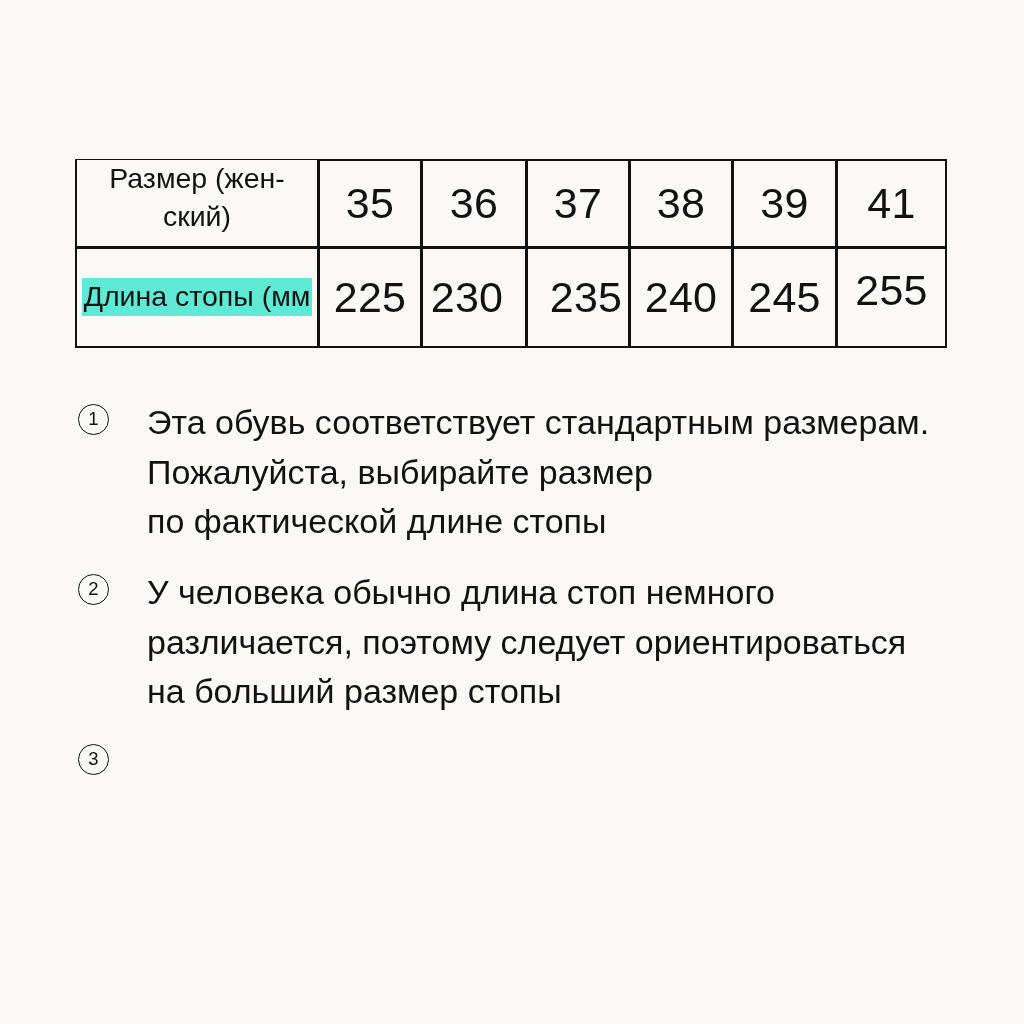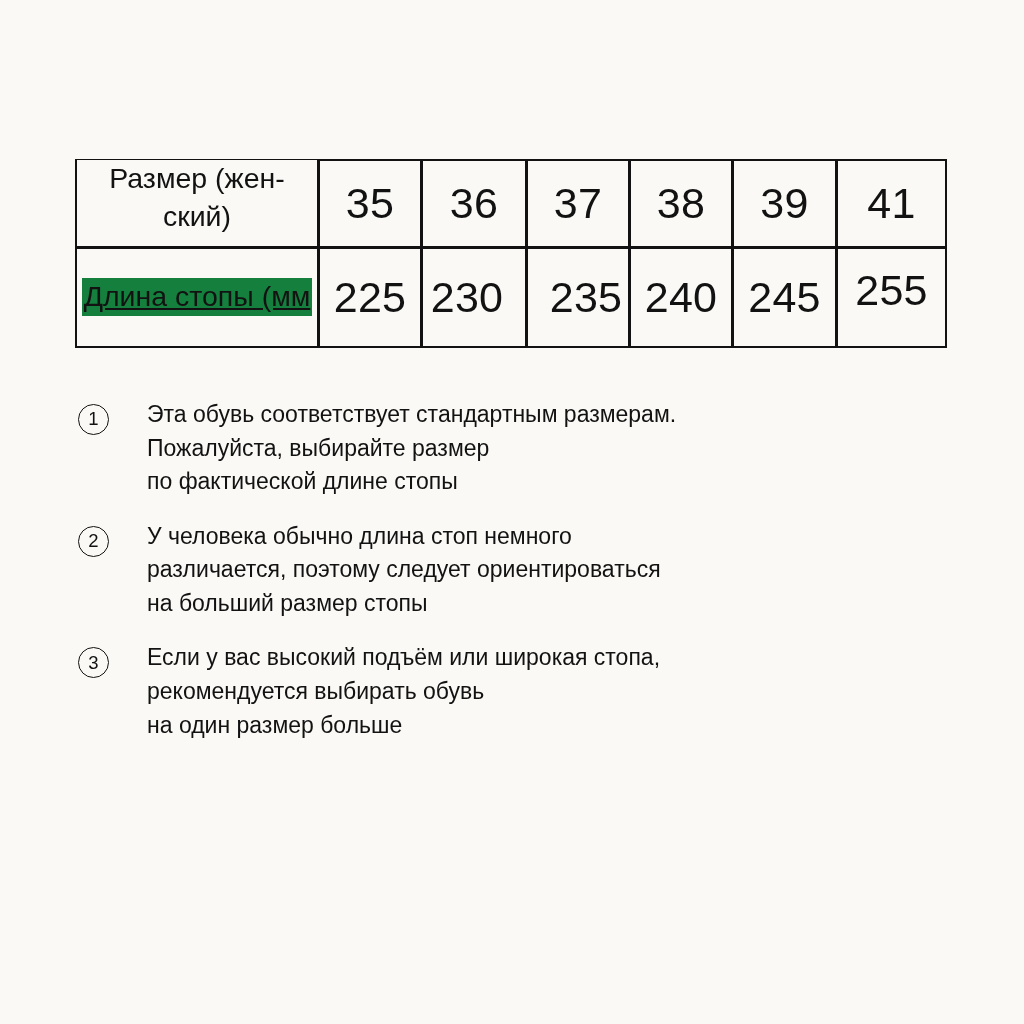--- a/index.html
+++ b/index.html
@@ -112,21 +112,21 @@
     display: flex;
     align-items: center;
     justify-content: center;
     font-size: 18.5px;
     line-height: 1;
     box-sizing: border-box;
     margin-top: 6px;
   }
   .note-body {
     margin-left: 38px;
-    font-size: 23px;
+    font-size: 34px;
     line-height: 1.46;
     white-space: pre-line;
   }
 </style>
 </head>
 <body style="background: rgb(250, 249, 245); color: rgb(18, 18, 18);">
 
 <div class="size-table-wrap">
   <div class="grid">
 
@@ -152,21 +152,21 @@
     <div class="num-cell" style="left:453px;top:90px;width:116px;height:97px">235</div>
     <div class="num-cell" style="left:556px;top:90px;width:100px;height:97px">240</div>
     <div class="num-cell" style="left:659px;top:90px;width:101px;height:97px">245</div>
     <div class="num-cell" style="left:763px;top:90px;width:107px;height:83px">255</div>
 
     <div class="label-col label-row1">
       <span class="label-text" style="background: rgb(250, 249, 245);">Размер (жен-
 ский)</span>
     </div>
     <div class="label-col label-row2">
-      <span class="label-text" style="background: #15803d; text-decoration: underline;">Длина стопы
+      <span class="label-text" style="background: #5eead4;">Длина стопы
 (мм</span>
     </div>
 
   </div>
 </div>
 
 <div class="notes">
 
   <div class="note">
     <div class="note-num">1</div>
@@ -177,18 +177,15 @@
 
   <div class="note">
     <div class="note-num">2</div>
     <div class="note-body">У человека обычно длина стоп немного
 различается, поэтому следует ориентироваться
 на больший размер стопы</div>
   </div>
 
   <div class="note">
     <div class="note-num">3</div>
-    <div class="note-body">Если у вас высокий подъём или широкая стопа,
-рекомендуется выбирать обувь
-на один размер больше</div>
   </div>
 
 </div>
 
 </body></html>

